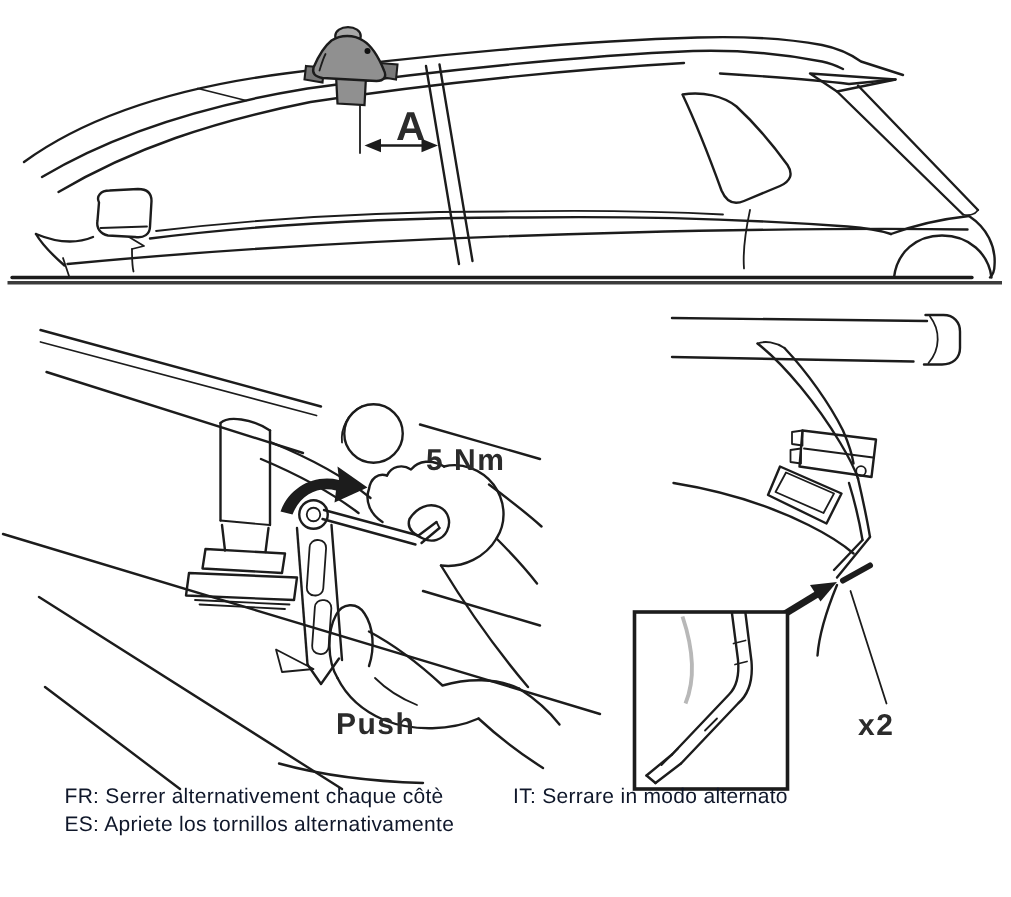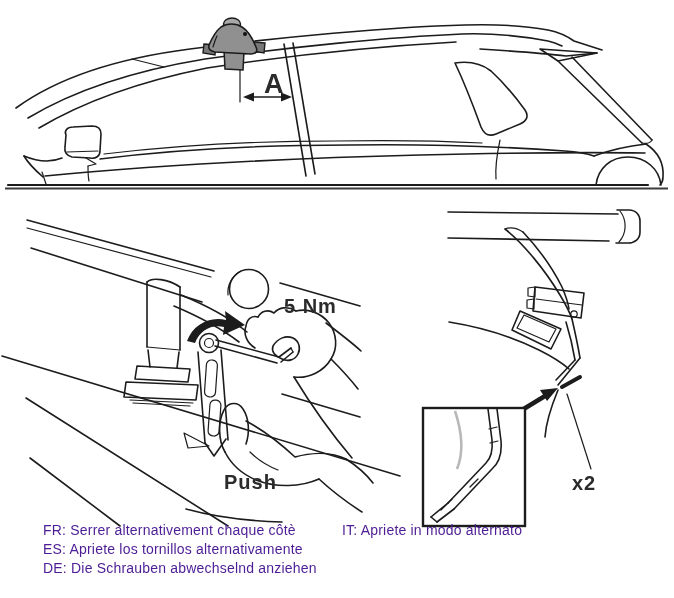--- a/index.html
+++ b/index.html
@@ -6,21 +6,21 @@
   #page{position:relative;width:674px;height:598px;background:#ffffff;overflow:hidden;
         font-family:"Liberation Sans",sans-serif;}
   #art{position:absolute;left:0;top:0;}
   .ln{fill:none;stroke:#1c1c1c;stroke-width:1.6;stroke-linecap:round;stroke-linejoin:round;}
   .thin{stroke-width:1.2;}
   .thick{stroke-width:2.2;}
   .blk{fill:#1c1c1c;stroke:none;}
   .svg-label{font-family:"Liberation Sans",sans-serif;font-weight:bold;fill:#2b2b2b;}
   .lbl-big{font-size:27px;letter-spacing:1px;}
   .lbl-mid{font-size:20px;letter-spacing:1px;}
-  .txtblock{position:absolute;font-size:14px;line-height:19px;color:#4c1d95;
+  .txtblock{position:absolute;font-size:14px;line-height:19px;color:#0f172a;
             letter-spacing:0.2px;white-space:nowrap;}
   #txt-left{left:43px;top:521px;}
   #txt-right{left:342px;top:521px;}
 </style>
 </head>
 <body>
 
 <div id="page">
 
   <svg id="art" width="674" height="598" viewBox="0 0 674 598">
@@ -215,19 +215,18 @@
         <path class="ln" d="M431,517 L437,522"></path>
         <path class="ln thin" d="M452,499 L441,510"></path>
       </g>
       <text class="svg-label lbl-mid" x="572" y="490">x2</text>
     </g>
   </svg>
 
   <div id="txt-left" class="txtblock">
     <div>FR: Serrer alternativement chaque côtè</div>
     <div>ES: Apriete los tornillos alternativamente</div>
-    <div>DE: Die Schrauben abwechselnd anziehen</div>
   </div>
   <div id="txt-right" class="txtblock">
-    <div>IT: Apriete in modo alternato</div>
+    <div>IT: Serrare in modo alternato</div>
   </div>
 
 </div>
 
 </body></html>

